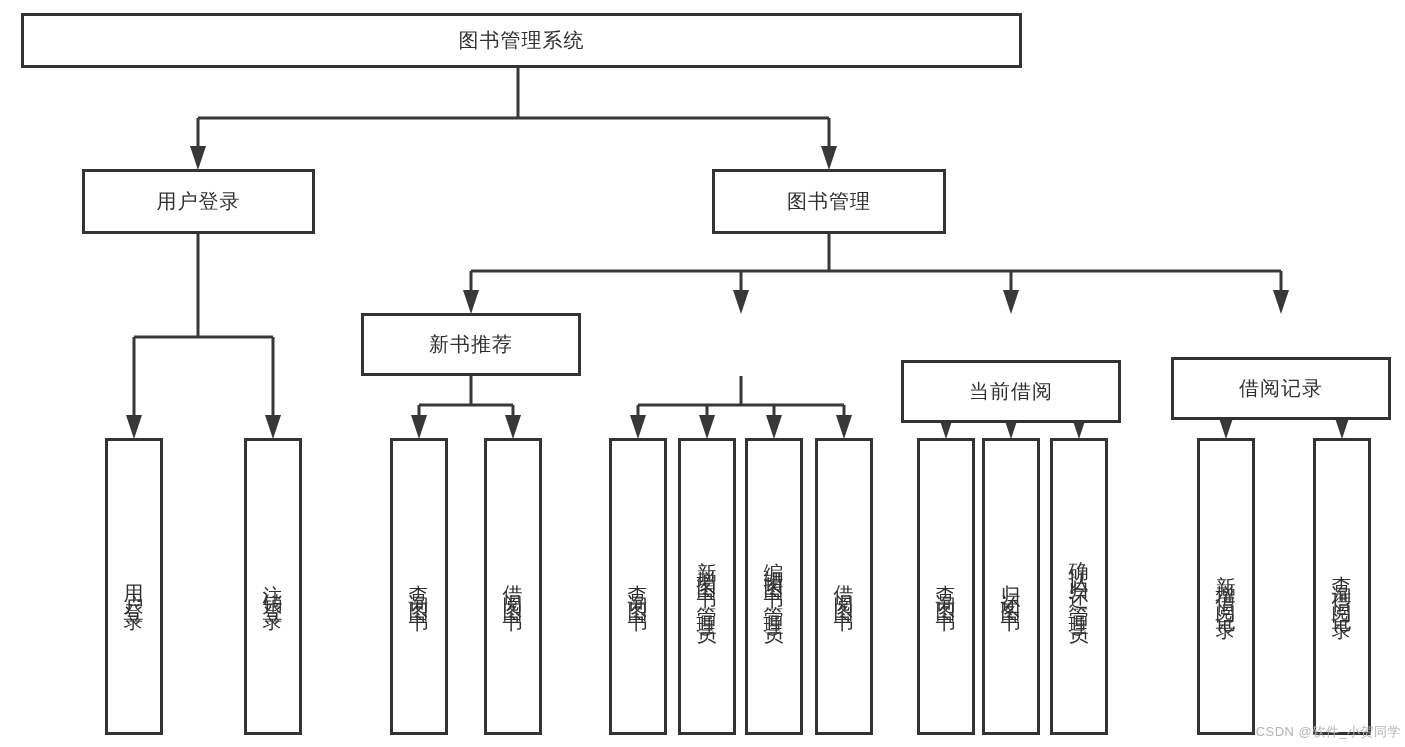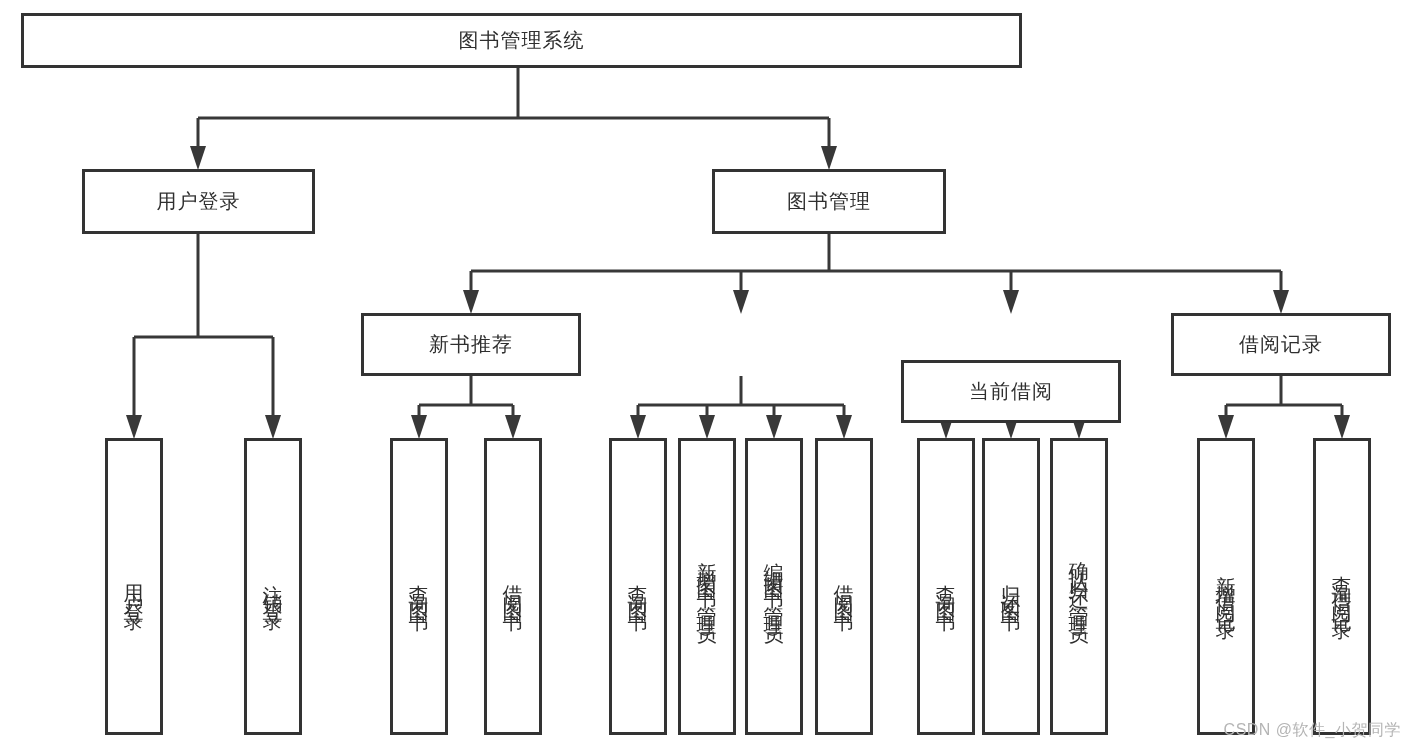--- a/index.html
+++ b/index.html
@@ -58,34 +58,34 @@
     white-space:nowrap;
   }
   .root-box{left:21px;top:13px;width:1001px;height:55px;}
   .l2{height:65px;top:169px;}
   .l2a{left:82px;width:233px;}
   .l2b{left:712px;width:234px;}
   .l3{top:313px;width:220px;height:63px;}
   .l3a{left:361px;}
   .l3b{left:631px;}
   .l3c{left:901px;margin-top:47px;}
-  .l3d{left:1171px;}
+  .l3d{left:1171px;margin-top:44px;}
   .leaf{top:438px;width:58px;height:297px;}
   .lf1{left:105px;}  .lf2{left:244px;}
   .lf3{left:390px;}  .lf4{left:484px;}
   .lf5{left:609px;}  .lf6{left:678px;}
   .lf7{left:745px;}  .lf8{left:815px;}
   .lf9{left:917px;}  .lf10{left:982px;}
   .lf11{left:1050px;}
   .lf12{left:1197px;} .lf13{left:1313px;}
   .watermark{
     position:absolute;
     right:4px;
     bottom:6px;
-    font-size:16px;
+    font-size:13px;
     letter-spacing:0.5px;
     color:var(--watermark);
     white-space:nowrap;
   }
 </style>
 </head>
 <body>
 
 <div class="canvas">
 

